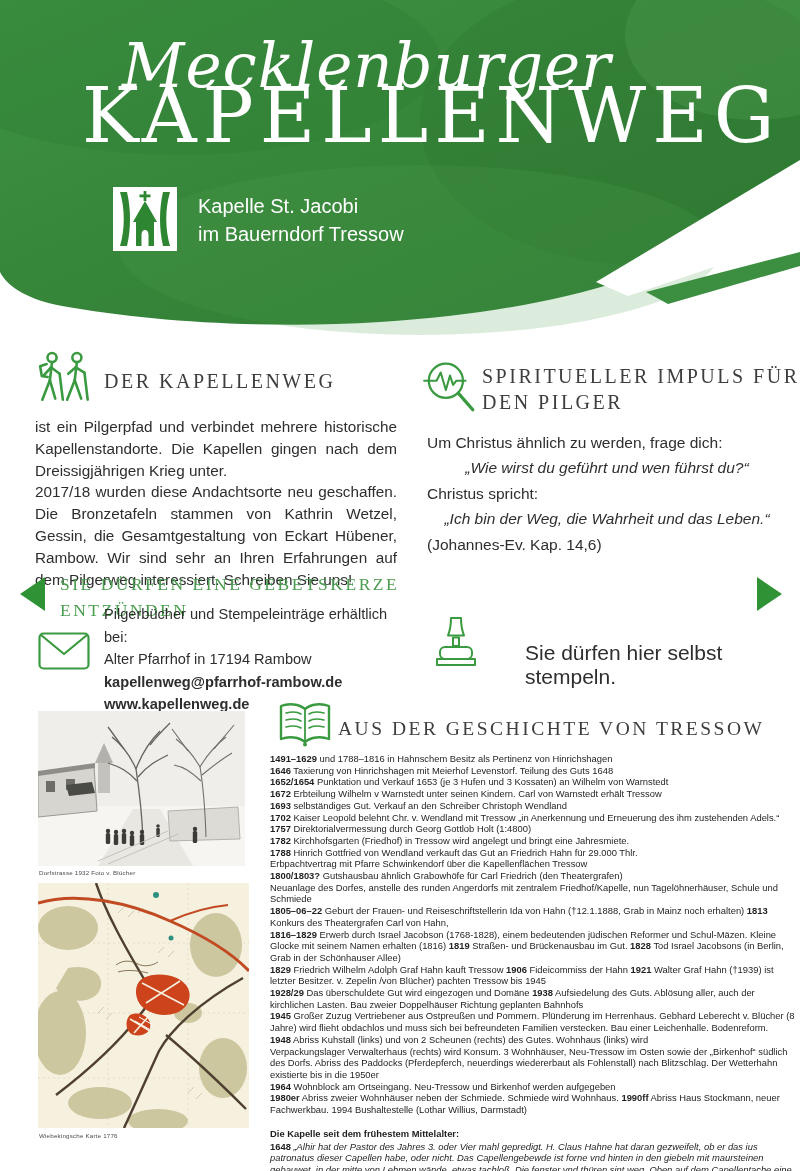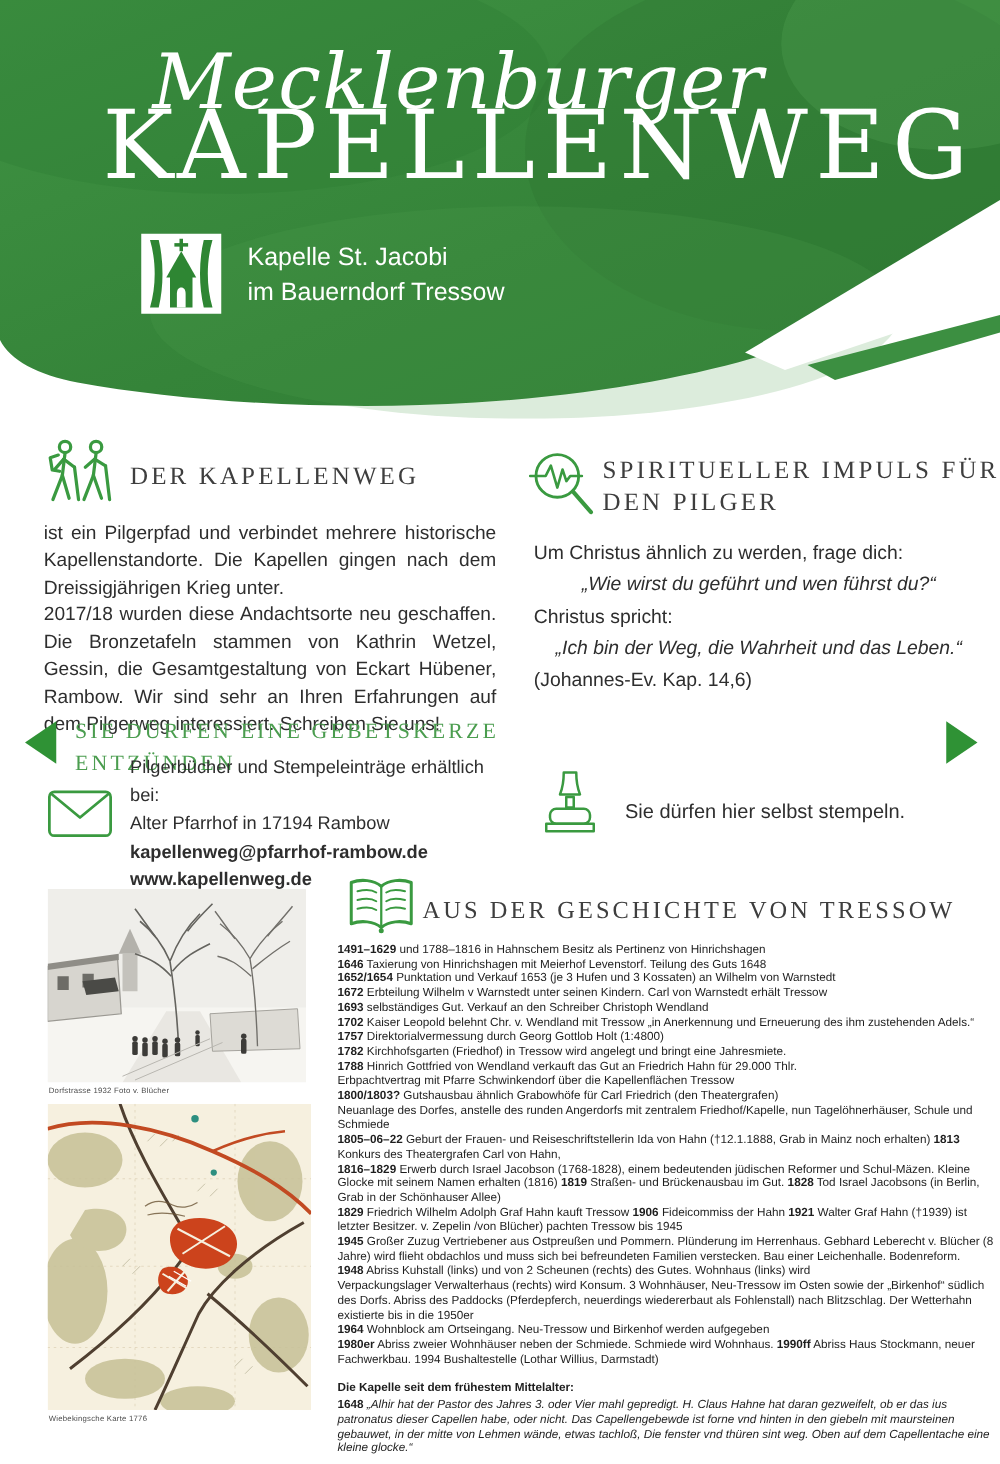--- a/index.html
+++ b/index.html
@@ -155,21 +155,21 @@
     </div>
 
   <svg class="icon" style="left:433px;top:615px" width="46" height="64" viewBox="0 0 46 62">
     <g stroke="#3a9a40" stroke-width="2" fill="none" stroke-linejoin="round" stroke-linecap="round">
       <path d="M18,2 H28 C28,10 29,14.5 31,19.5 H15 C17,14.5 18,10 18,2 Z"></path>
       <rect x="20" y="21.5" width="6" height="8.5"></rect>
       <rect x="7" y="31" width="32" height="12" rx="5"></rect>
       <path d="M4,43 H42 V49 H4 Z"></path>
     </g>
   </svg>
-  <div style="position:absolute;left:500px;top:641px;font-size:16px">Sie dürfen hier selbst stempeln.</div>
+  <div style="position:absolute;left:525px;top:641px;font-size:21px">Sie dürfen hier selbst stempeln.</div>
 
   <svg class="icon" style="left:277px;top:700px" width="56" height="48" viewBox="0 0 56 46">
     <g stroke="#3a9a40" fill="none" stroke-linejoin="round" stroke-linecap="round">
       <path d="M28,8 C22,3 12,2 4,5 V38 C12,35 22,36 28,41 C34,36 44,35 52,38 V5 C44,2 34,3 28,8 Z" stroke-width="2.4"></path>
       <path d="M28,8 V41" stroke-width="1.8"></path>
       <path d="M9,12 C15,10.5 21,11 24,13" stroke-width="1.6"></path>
       <path d="M9,19 C15,17.5 21,18 24,20" stroke-width="1.6"></path>
       <path d="M9,26 C15,24.5 21,25 24,27" stroke-width="1.6"></path>
       <path d="M47,12 C41,10.5 35,11 32,13" stroke-width="1.6"></path>
       <path d="M47,19 C41,17.5 35,18 32,20" stroke-width="1.6"></path>
@@ -300,20 +300,21 @@
         <p><span class="b">1702</span><span> Kaiser Leopold belehnt Chr. v. Wendland mit Tressow „in Anerkennung und Erneuerung des ihm zustehenden Adels.“</span></p>
         <p><span class="b">1757</span><span> Direktorialvermessung durch Georg Gottlob Holt (1:4800)</span></p>
         <p><span class="b">1782</span><span> Kirchhofsgarten (Friedhof) in Tressow wird angelegt und bringt eine Jahresmiete.</span></p>
         <p><span class="b">1788</span><span> Hinrich Gottfried von Wendland verkauft das Gut an Friedrich Hahn für 29.000 Thlr.</span></p>
         <p><span>Erbpachtvertrag mit Pfarre Schwinkendorf über die Kapellenflächen Tressow</span></p>
         <p><span class="b">1800/1803?</span><span> Gutshausbau ähnlich Grabowhöfe für Carl Friedrich (den Theatergrafen)</span></p>
         <p><span>Neuanlage des Dorfes, anstelle des runden Angerdorfs mit zentralem Friedhof/Kapelle, nun Tagelöhnerhäuser, Schule und Schmiede</span></p>
         <p><span class="b">1805–06–22</span><span> Geburt der Frauen- und Reiseschriftstellerin Ida von Hahn (†12.1.1888, Grab in Mainz noch erhalten) </span><span class="b">1813</span><span> Konkurs des Theatergrafen Carl von Hahn,</span></p>
         <p><span class="b">1816–1829</span><span> Erwerb durch Israel Jacobson (1768-1828), einem bedeutenden jüdischen Reformer und Schul-Mäzen. Kleine Glocke mit seinem Namen erhalten (1816) </span><span class="b">1819</span><span> Straßen- und Brückenausbau im Gut. </span><span class="b">1828</span><span> Tod Israel Jacobsons (in Berlin, Grab in der Schönhauser Allee)</span></p>
         <p><span class="b">1829</span><span> Friedrich Wilhelm Adolph Graf Hahn kauft Tressow </span><span class="b">1906</span><span> Fideicommiss der Hahn </span><span class="b">1921</span><span> Walter Graf Hahn (†1939) ist letzter Besitzer. v. Zepelin /von Blücher) pachten Tressow bis 1945</span></p>
+        <p><span class="b">1928/29</span><span> Das überschuldete Gut wird eingezogen und Domäne </span><span class="b">1938</span><span> Aufsiedelung des Guts. Ablösung aller, auch der kirchlichen Lasten. Bau zweier Doppelhäuser Richtung geplanten Bahnhofs</span></p>
         <p><span class="b">1945</span><span> Großer Zuzug Vertriebener aus Ostpreußen und Pommern. Plünderung im Herrenhaus. Gebhard Leberecht v. Blücher (8 Jahre) wird flieht obdachlos und muss sich bei befreundeten Familien verstecken. Bau einer Leichenhalle. Bodenreform.</span></p>
         <p><span class="b">1948</span><span> Abriss Kuhstall (links) und von 2 Scheunen (rechts) des Gutes. Wohnhaus (links) wird</span></p>
         <p><span>Verpackungslager Verwalterhaus (rechts) wird Konsum. 3 Wohnhäuser, Neu-Tressow im Osten sowie der „Birkenhof“ südlich des Dorfs. Abriss des Paddocks (Pferdepferch, neuerdings wiedererbaut als Fohlenstall) nach Blitzschlag. Der Wetterhahn existierte bis in die 1950er</span></p>
         <p><span class="b">1964</span><span> Wohnblock am Ortseingang. Neu-Tressow und Birkenhof werden aufgegeben</span></p>
         <p><span class="b">1980er</span><span> Abriss zweier Wohnhäuser neben der Schmiede. Schmiede wird Wohnhaus. </span><span class="b">1990ff</span><span> Abriss Haus Stockmann, neuer Fachwerkbau. 1994 Bushaltestelle (Lothar Willius, Darmstadt)</span></p>
       </div>
     <p class="hist-subhead">Die Kapelle seit dem frühestem Mittelalter:</p>
     <div>
         <p><span class="b">1648</span><span class="i"> „Alhir hat der Pastor des Jahres 3. oder Vier mahl gepredigt. H. Claus Hahne hat daran gezweifelt, ob er das ius patronatus dieser Capellen habe, oder nicht. Das Capellengebewde ist forne vnd hinten in den giebeln mit maursteinen gebauwet, in der mitte von Lehmen wände, etwas tachloß, Die fenster vnd thüren sint weg. Oben auf dem Capellentache eine kleine glocke.“</span></p>
       </div>

